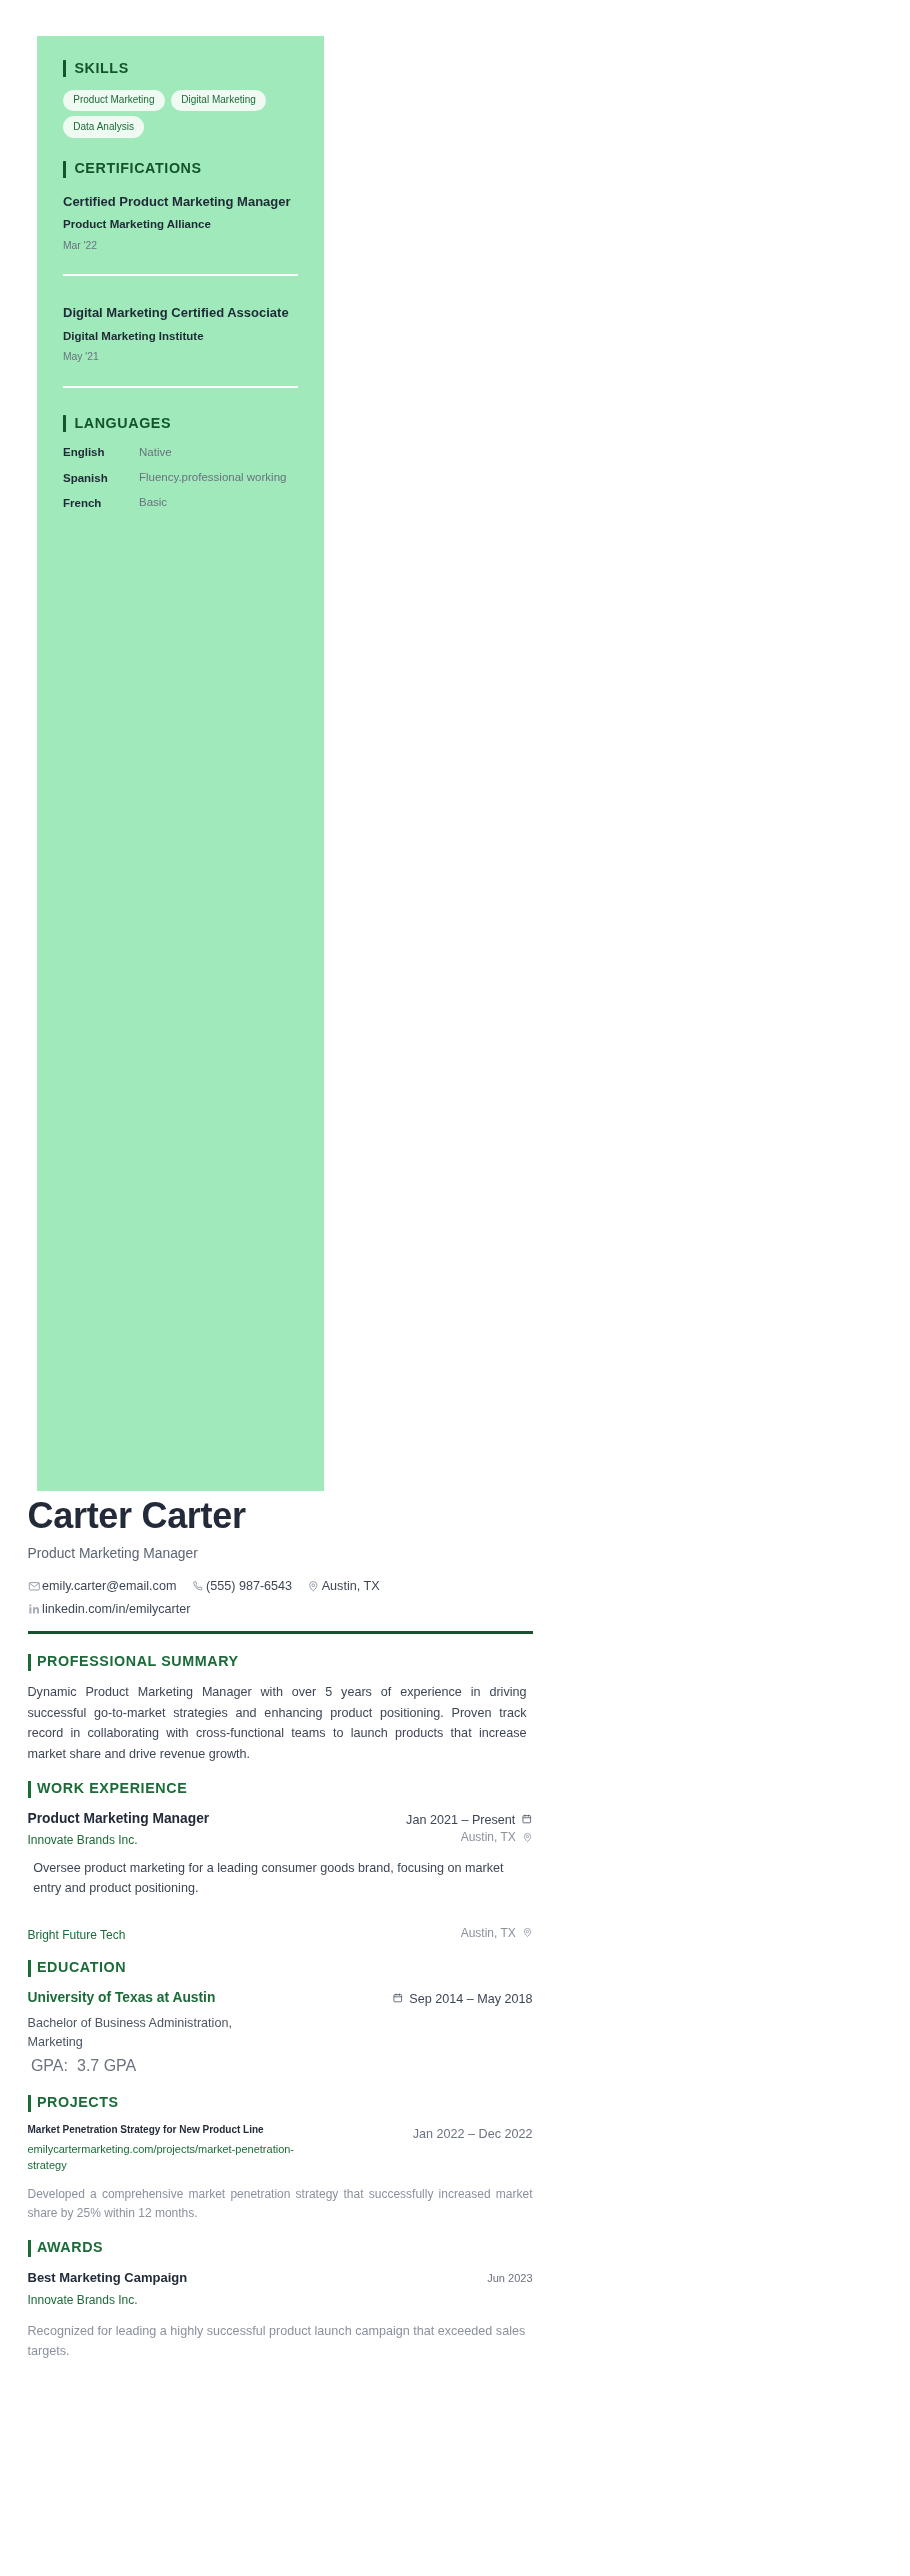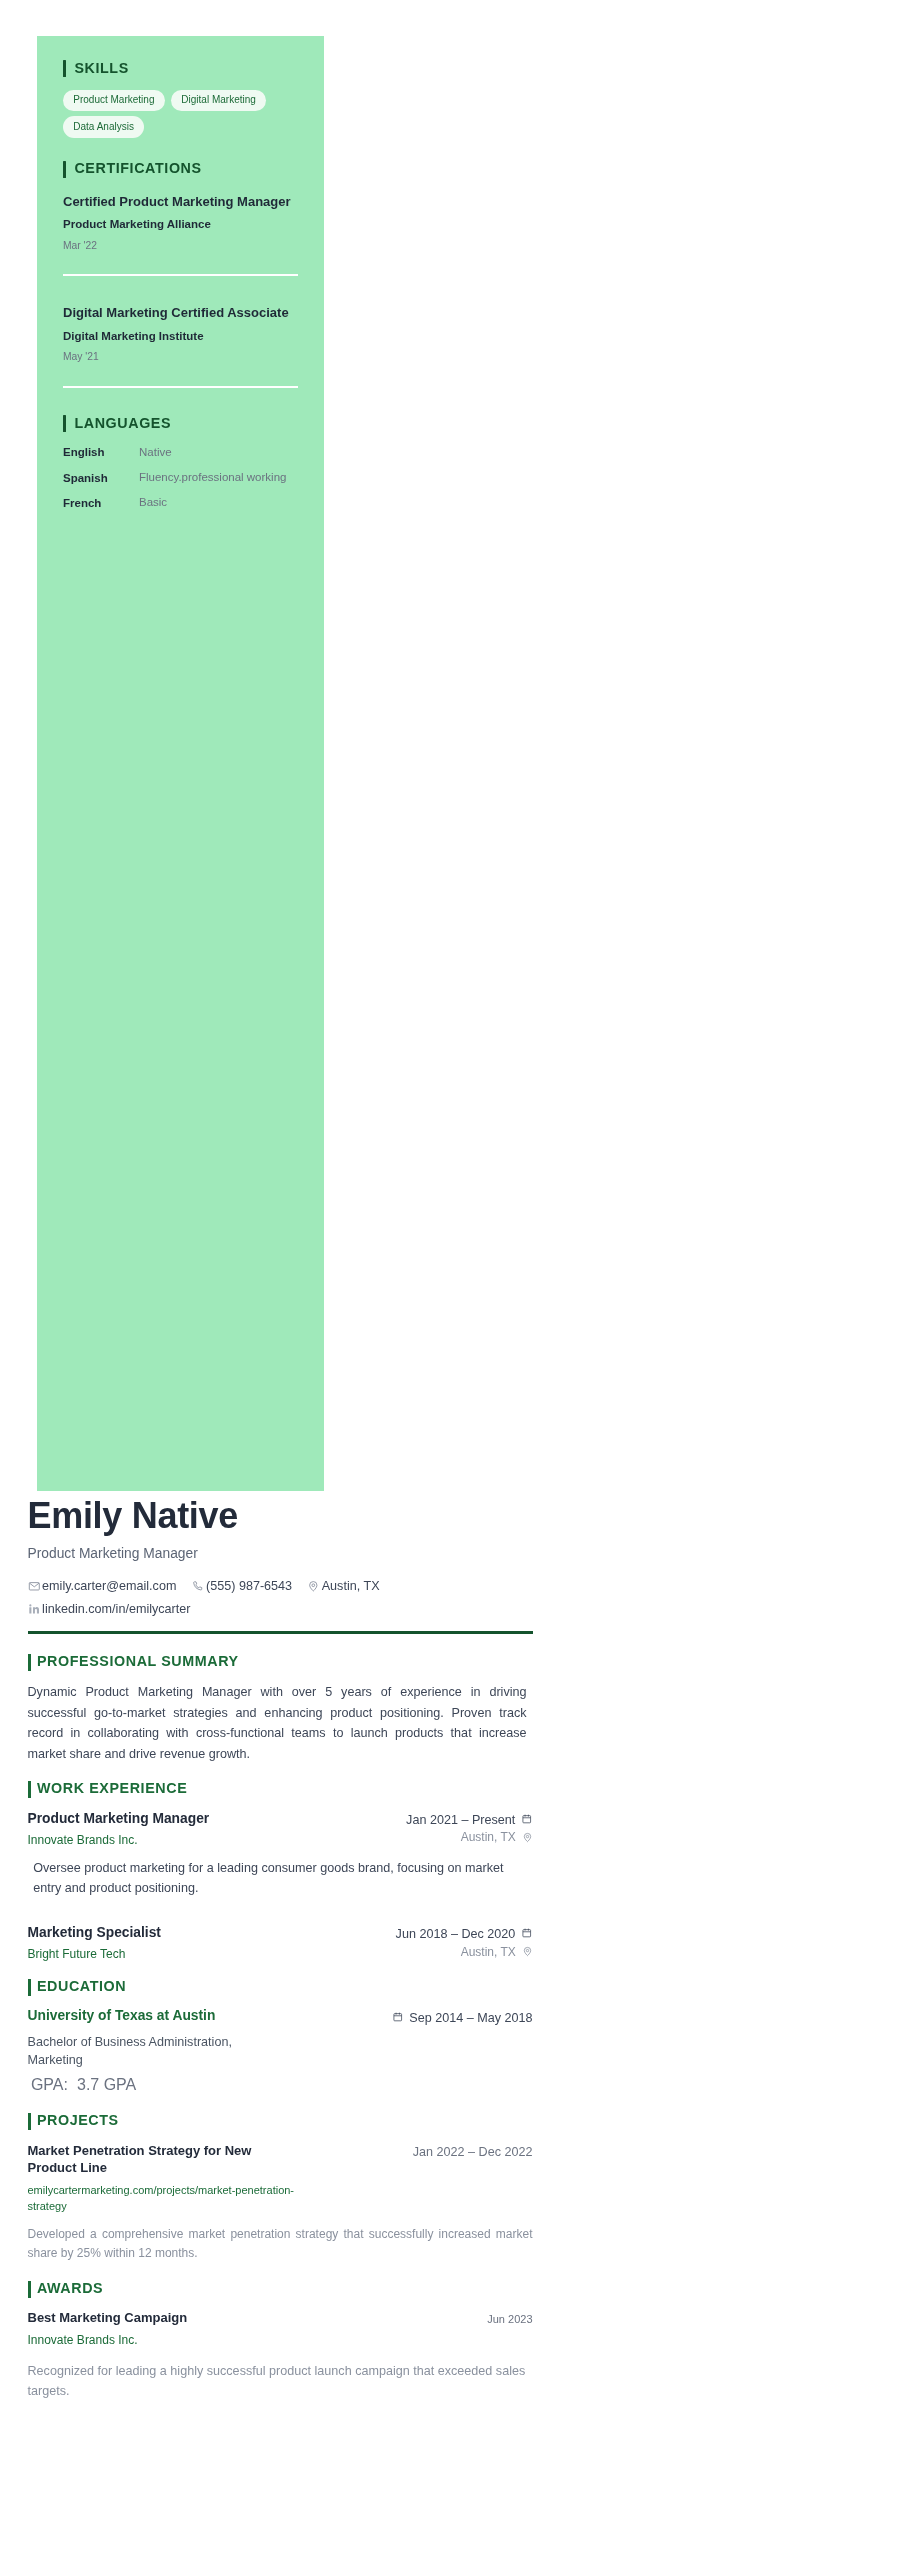--- a/index.html
+++ b/index.html
@@ -261,21 +261,21 @@
   .edu-gpa {
     font-size: 16px;
     color: #6b7280;
     line-height: 1.4;
     margin-top: 4.6px;
     padding-left: 3.4px;
   }
   .edu-gpa .gpa-label { margin-right: 4.6px; }
 
   .proj-title {
-    font-size: 13px;
+    font-size: 10px;
     font-weight: 700;
     color: #232b3a;
     line-height: 1.35;
     max-width: 270px;
   }
   .proj-link {
     font-size: 11px;
     color: #1b6b38;
     line-height: 1.45;
     margin-top: 5.7px;
@@ -383,21 +383,21 @@
       <div class="lang-row">
         <span class="lang-name">French</span>
         <span class="lang-level">Basic</span>
       </div>
     </section>
 
   </aside>
 
   <main class="main">
 
-    <h1 class="name">Emily Native</h1>
+    <h1 class="name">Carter Carter</h1>
     <div class="role">Product Marketing Manager</div>
 
     <div class="contact-row">
       <span class="contact-item">
         <span>
           <svg width="12.6" height="12.6" viewBox="0 0 24 24" fill="none" stroke="#8a919e" stroke-width="1.7">
             <rect x="2.5" y="5" width="19" height="14" rx="1.5"></rect>
             <path d="M3 6l9 7 9-7"></path>
           </svg>
         </span>
@@ -480,34 +480,20 @@
             </span>
           </div>
         </div>
         <p class="entry-desc">Oversee product marketing for a leading consumer goods brand, focusing on market entry and product positioning.</p>
       </div>
 
       <div class="gap-md"></div>
 
       <div class="entry">
         <div class="entry-line">
-          <div class="entry-left">
-            <div class="entry-title">Marketing Specialist</div>
-          </div>
-          <div class="entry-right">
-            <span class="entry-date">Jun 2018 – Dec 2020</span>
-            <span>
-              <svg width="11.5" height="11.5" viewBox="0 0 24 24" fill="none" stroke="#3d4657" stroke-width="1.6">
-                <rect x="4" y="5.5" width="16" height="15" rx="1.6"></rect>
-                <path d="M4 10h16M8.5 3.5v4M15.5 3.5v4"></path>
-              </svg>
-            </span>
-          </div>
-        </div>
-        <div class="entry-line">
           <div class="entry-org">Bright Future Tech</div>
           <div class="entry-right">
             <span class="entry-loc">Austin, TX</span>
             <span>
               <svg width="11" height="11" viewBox="0 0 24 24" fill="none" stroke="#8a919e" stroke-width="1.7">
                 <path d="M12 21s7-6.2 7-11a7 7 0 1 0-14 0c0 4.8 7 11 7 11z"></path>
                 <circle cx="12" cy="10" r="2.6"></circle>
               </svg>
             </span>
           </div>

